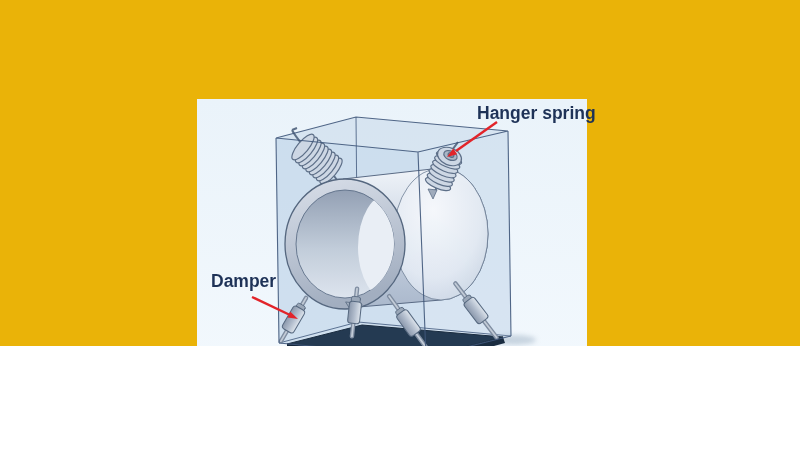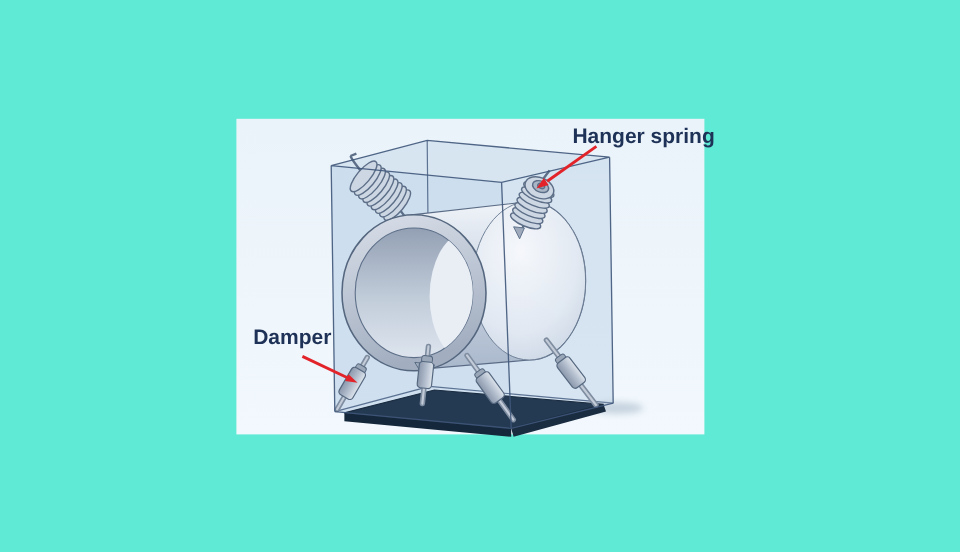--- a/index.html
+++ b/index.html
@@ -1,16 +1,16 @@
 <!DOCTYPE html>
 <html><head>
 <meta charset="utf-8">
 <style>
   html,body{margin:0;padding:0;background:#ffffff;}
-  .stage{position:relative;width:800px;height:460px;background:#5eead4;overflow:hidden;
+  .stage{position:relative;width:800px;height:346px;background:#eab308;overflow:hidden;
          font-family:"Liberation Sans", sans-serif;}
   .label{font:700 17.5px "Liberation Sans", sans-serif;}
   svg{display:block;}
 </style>
 </head>
 <body>
 
 <div class="stage">
 <svg width="800" height="460" viewBox="0 0 800 460">
   <defs>

